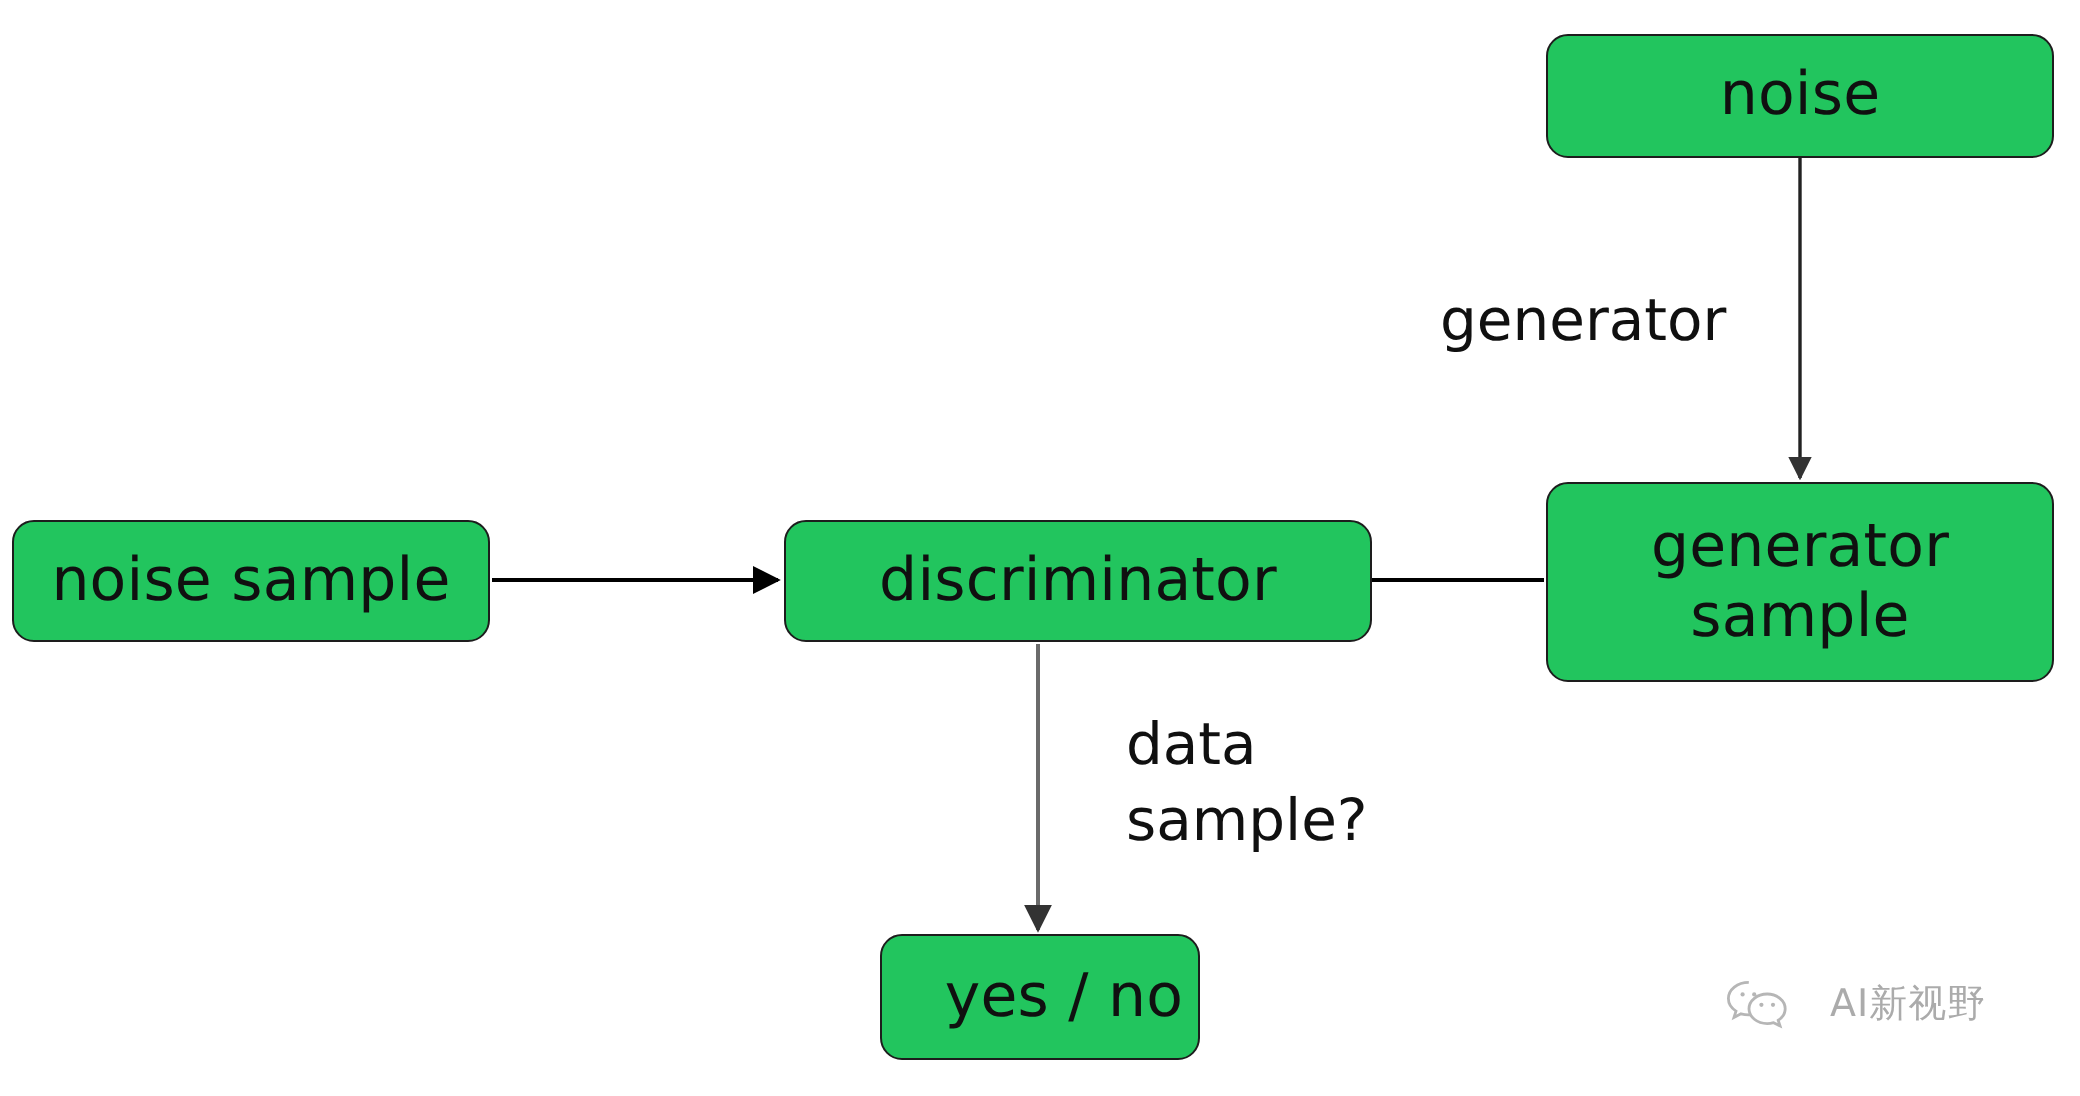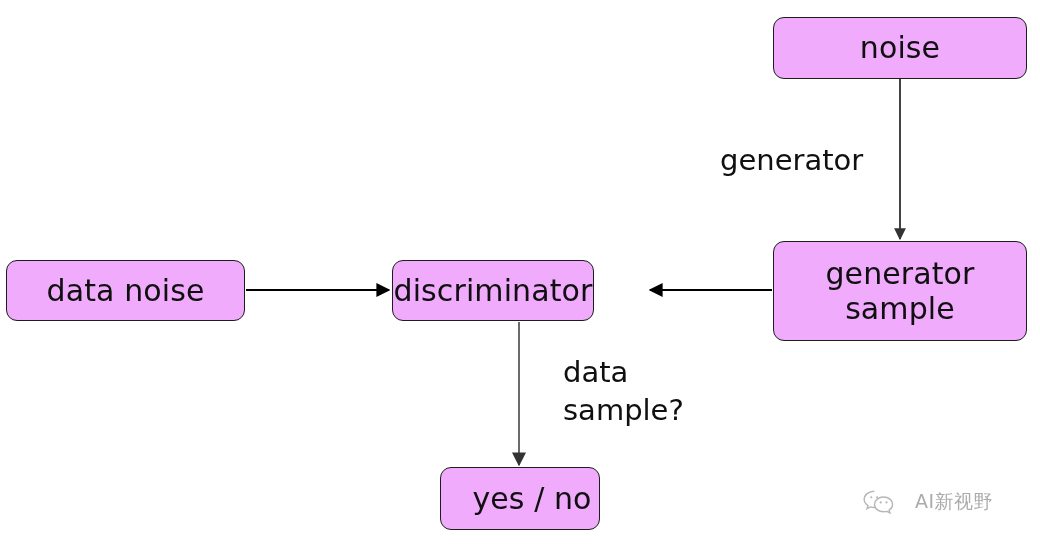--- a/index.html
+++ b/index.html
@@ -13,40 +13,40 @@
     height: 548px;
     background: #ffffff;
     overflow: hidden;
     font-family: "DejaVu Sans", "Liberation Sans", sans-serif;
   }
   .node {
     position: absolute;
     box-sizing: border-box;
     border: 1.6px solid #1d1d1d;
     border-radius: 11px;
-    background: #f0abfc;
+    background: #22c55e;
     display: flex;
     align-items: center;
     justify-content: center;
     text-align: center;
     color: #101010;
     font-size: 30px;
     line-height: 1.18;
     font-weight: 400;
     letter-spacing: 0.1px;
     white-space: pre-line;
   }
   #node-noise {
     left: 773px;  top: 17px;  width: 254px; height: 62px;
   }
   #node-generator-sample {
     left: 773px;  top: 241px; width: 254px; height: 100px;
   }
   #node-discriminator {
-    left: 392px;  top: 260px; width: 202px; height: 61px;
+    left: 392px;  top: 260px; width: 294px; height: 61px;
   }
   #node-data-sample {
     left: 6px;    top: 260px; width: 239px; height: 61px;
   }
   #node-yes-no {
     left: 440px;  top: 467px; width: 160px; height: 63px; padding-left: 24px;
   }
 
   .edge-label {
     position: absolute;
@@ -112,21 +112,21 @@
     <line x1="519" y1="322" x2="519" y2="465" stroke="#6b6b6b" stroke-width="2" marker-end="url(#arrow-gray)"></line>
   </svg>
 
   <div class="node" id="node-noise">noise</div>
 
   <div class="node" id="node-generator-sample">generator
 sample</div>
 
   <div class="node" id="node-discriminator">discriminator</div>
 
-  <div class="node" id="node-data-sample">data noise</div>
+  <div class="node" id="node-data-sample">noise sample</div>
 
   <div class="node" id="node-yes-no">yes / no</div>
 
   <div class="edge-label" id="label-generator">generator</div>
 
   <div class="edge-label" id="label-data-sample-q">data
 sample?</div>
 
   <div id="watermark">
     <svg class="wm-logo" width="34" height="26" viewBox="0 0 34 26" aria-hidden="true">

